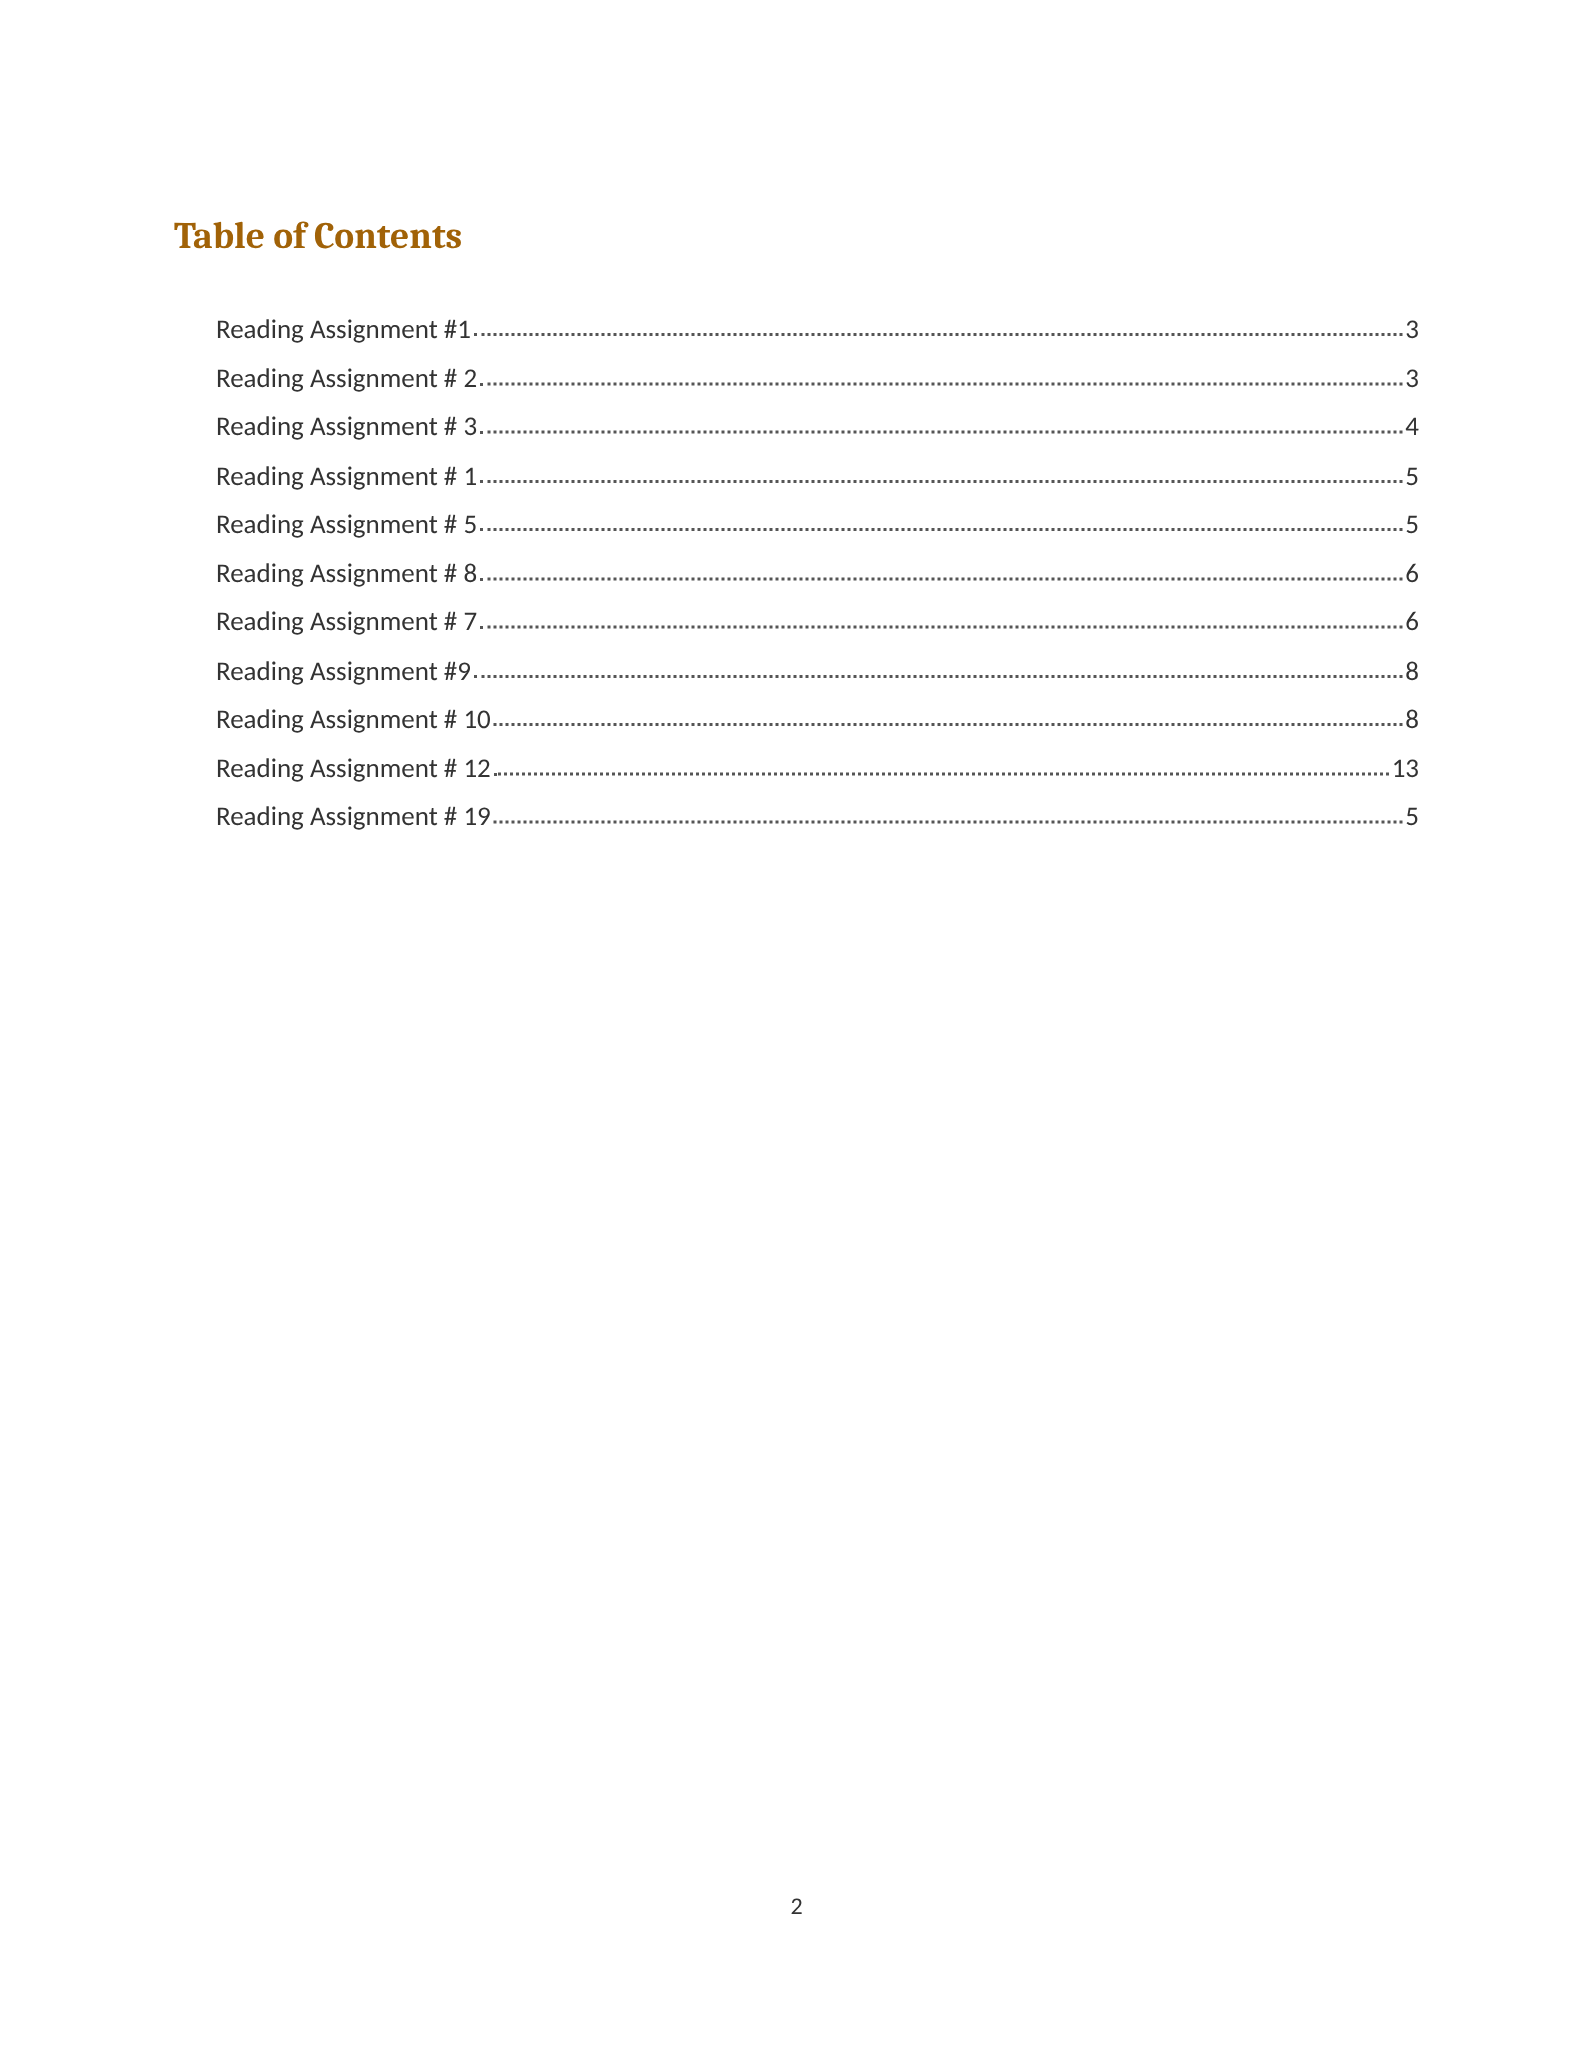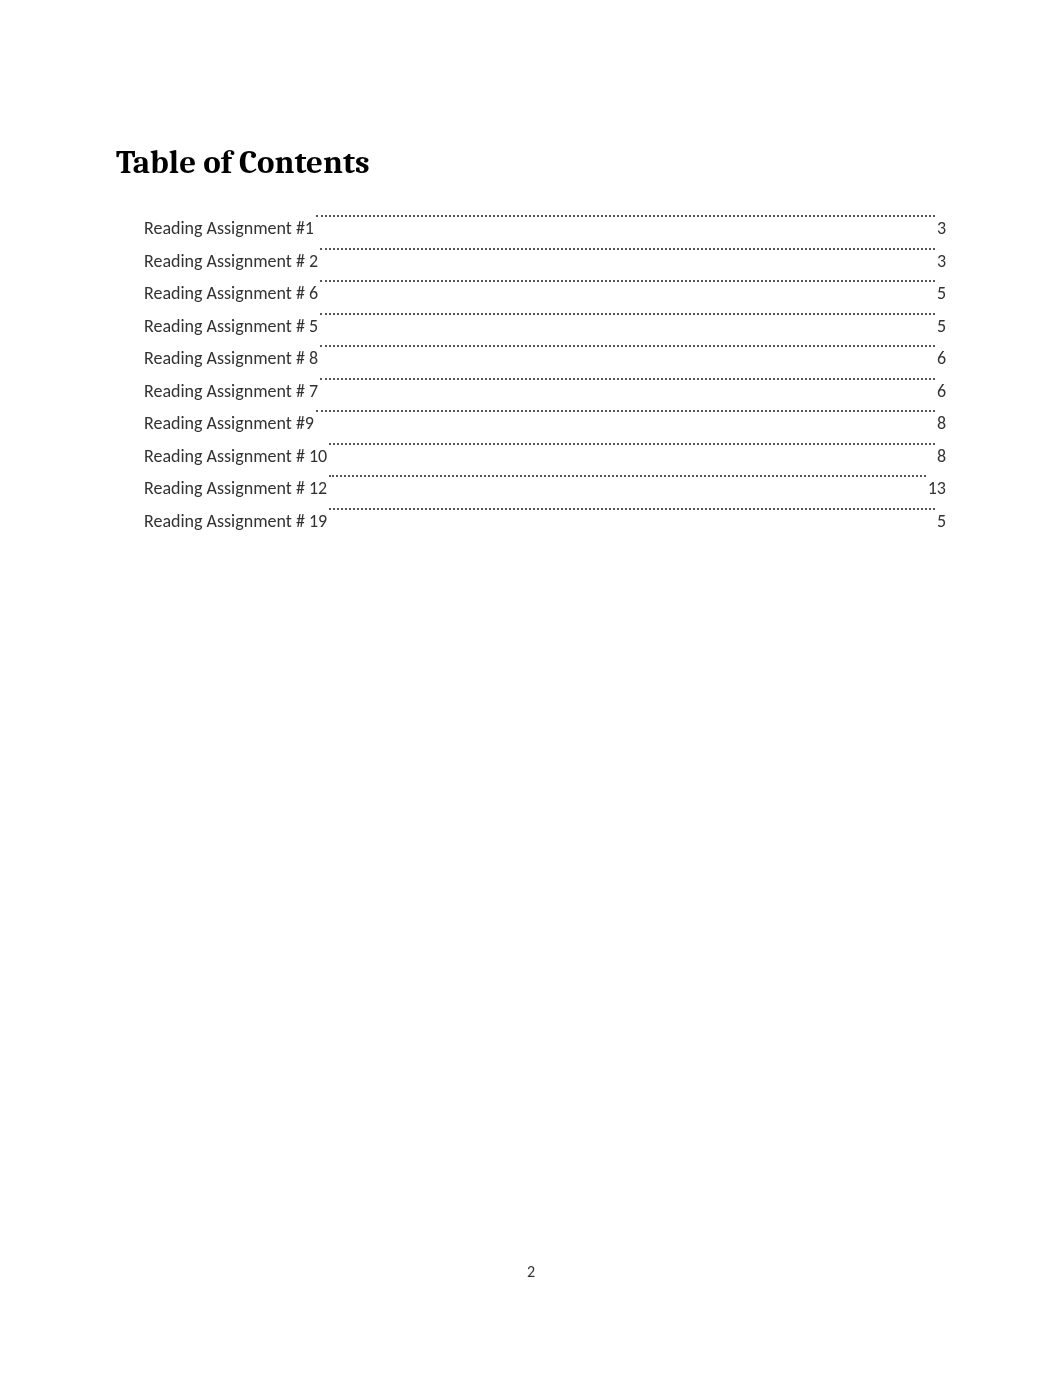--- a/index.html
+++ b/index.html
@@ -14,33 +14,33 @@
       height: 1376px;
       position: relative;
     }
     .page {
       padding: 143px 116px 60px 116px;
       width: 100%;
       height: 100%;
       position: relative;
     }
     .heading {
-      color: #000000;
+      color: #a16207;
       font-family: Cambria, Georgia, serif;
       font-weight: bold;
-      font-size: 33px;
+      font-size: 25px;
       margin-bottom: 38px;
     }
     .toc-list {
       list-style: none;
       padding-left: 28px;
     }
     .toc-entry {
       display: flex;
-      align-items: flex-start;
+      align-items: flex-end;
       font-size: 18px;
       color: #333333;
       line-height: 1;
       margin-bottom: 14.5px;
     }
     .toc-title {
       white-space: nowrap;
       color: #333333;
       font-weight: 400;
     }
@@ -76,21 +76,26 @@
         <span class="toc-title">Reading Assignment #1</span>
         <span class="toc-dots"></span>
         <span class="toc-page">3</span>
       </li>
       <li class="toc-entry">
         <span class="toc-title">Reading Assignment # 2</span>
         <span class="toc-dots"></span>
         <span class="toc-page">3</span>
       </li>
       <li class="toc-entry">
-        <span class="toc-title">Reading Assignment  # 6</span>
+        <span class="toc-title">Reading Assignment # 3</span>
+        <span class="toc-dots"></span>
+        <span class="toc-page">4</span>
+      </li>
+      <li class="toc-entry">
+        <span class="toc-title">Reading Assignment  # 1</span>
         <span class="toc-dots"></span>
         <span class="toc-page">5</span>
       </li>
       <li class="toc-entry">
         <span class="toc-title">Reading Assignment # 5</span>
         <span class="toc-dots"></span>
         <span class="toc-page">5</span>
       </li>
       <li class="toc-entry">
         <span class="toc-title">Reading Assignment # 8</span>

